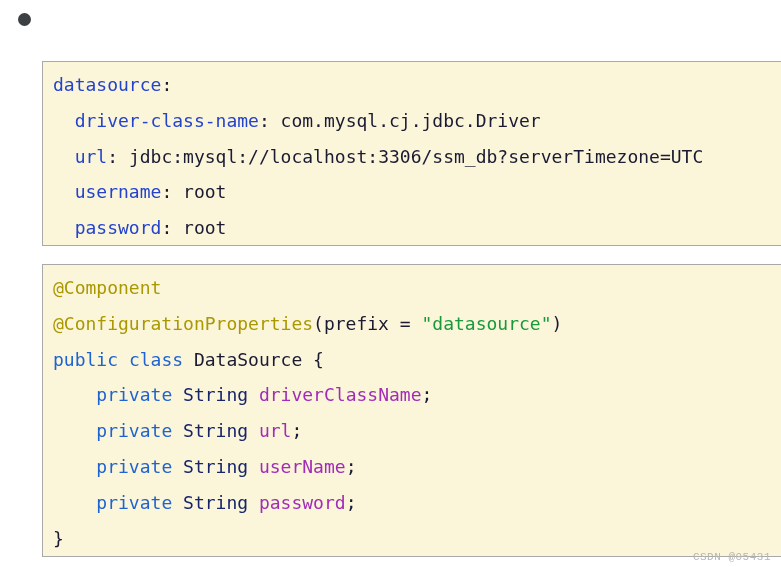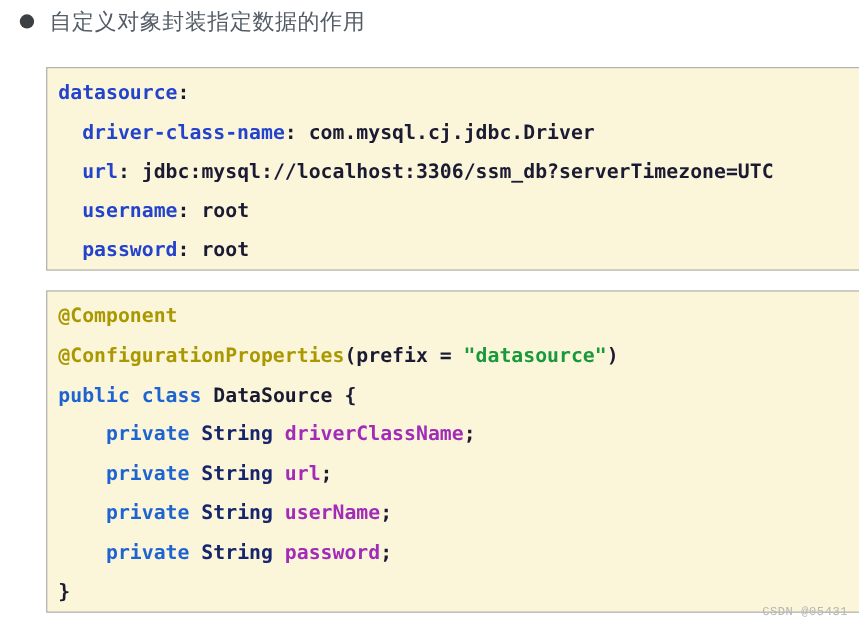--- a/index.html
+++ b/index.html
@@ -30,34 +30,33 @@
     box-sizing: border-box;
     font-family: "DejaVu Sans Mono", "Liberation Mono", monospace;
     font-size: 18px;
     line-height: 35.8px;
     white-space: pre;
     padding: 5px 0 0 10px;
     overflow: hidden;
   }
   #yaml-code { top: 61px; height: 185px; }
   #java-code { top: 264px; height: 293px; }
-  .code-line { height: 35.8px; font-weight: bold; }
+  .code-line { height: 35.8px; }
   .watermark {
     position: absolute; right: 10px; bottom: 3px;
     font-family: Liberation Mono, monospace;
     font-size: 11px; line-height: 14px;
     color: var(--c-watermark, #b5b5b3);
     letter-spacing: 0.5px;
   }
 </style>
 </head>
 <body style="background: rgb(255, 255, 255);">
 
 <div class="heading-row">
   <span class="bullet"></span>
-  <span class="page-title">自定义对象封装指定数据的作用</span>
 </div>
 
 <pre class="code-block" id="yaml-code"><div class="code-line"><span style="color: rgb(35, 67, 205);">datasource</span><span style="color: rgb(26, 26, 51);">:</span></div><div class="code-line"><span style="color: rgb(26, 26, 51);">  </span><span style="color: rgb(35, 67, 205);">driver-class-name</span><span style="color: rgb(26, 26, 51);">: </span><span style="color: rgb(26, 26, 51);">com.mysql.cj.jdbc.Driver</span></div><div class="code-line"><span style="color: rgb(26, 26, 51);">  </span><span style="color: rgb(35, 67, 205);">url</span><span style="color: rgb(26, 26, 51);">: </span><span style="color: rgb(26, 26, 51);">jdbc:mysql://localhost:3306/ssm_db?serverTimezone=UTC</span></div><div class="code-line"><span style="color: rgb(26, 26, 51);">  </span><span style="color: rgb(35, 67, 205);">username</span><span style="color: rgb(26, 26, 51);">: </span><span style="color: rgb(26, 26, 51);">root</span></div><div class="code-line"><span style="color: rgb(26, 26, 51);">  </span><span style="color: rgb(35, 67, 205);">password</span><span style="color: rgb(26, 26, 51);">: </span><span style="color: rgb(26, 26, 51);">root</span></div></pre>
 
 <pre class="code-block" id="java-code"><div class="code-line"><span style="color: rgb(170, 152, 0);">@Component</span></div><div class="code-line"><span style="color: rgb(170, 152, 0);">@ConfigurationProperties</span><span style="color: rgb(26, 26, 51);">(prefix = </span><span style="color: rgb(24, 154, 58);">"datasource"</span><span style="color: rgb(26, 26, 51);">)</span></div><div class="code-line"><span style="color: rgb(30, 99, 210);">public</span><span style="color: rgb(26, 26, 51);"> </span><span style="color: rgb(30, 99, 210);">class</span><span style="color: rgb(26, 26, 51);"> DataSource {</span></div><div class="code-line"><span style="color: rgb(26, 26, 51);">    </span><span style="color: rgb(30, 99, 210);">private</span><span style="color: rgb(26, 26, 51);"> </span><span style="color: rgb(22, 36, 107);">String</span><span style="color: rgb(26, 26, 51);"> </span><span style="color: rgb(162, 43, 183);">driverClassName</span><span style="color: rgb(26, 26, 51);">;</span></div><div class="code-line"><span style="color: rgb(26, 26, 51);">    </span><span style="color: rgb(30, 99, 210);">private</span><span style="color: rgb(26, 26, 51);"> </span><span style="color: rgb(22, 36, 107);">String</span><span style="color: rgb(26, 26, 51);"> </span><span style="color: rgb(162, 43, 183);">url</span><span style="color: rgb(26, 26, 51);">;</span></div><div class="code-line"><span style="color: rgb(26, 26, 51);">    </span><span style="color: rgb(30, 99, 210);">private</span><span style="color: rgb(26, 26, 51);"> </span><span style="color: rgb(22, 36, 107);">String</span><span style="color: rgb(26, 26, 51);"> </span><span style="color: rgb(162, 43, 183);">userName</span><span style="color: rgb(26, 26, 51);">;</span></div><div class="code-line"><span style="color: rgb(26, 26, 51);">    </span><span style="color: rgb(30, 99, 210);">private</span><span style="color: rgb(26, 26, 51);"> </span><span style="color: rgb(22, 36, 107);">String</span><span style="color: rgb(26, 26, 51);"> </span><span style="color: rgb(162, 43, 183);">password</span><span style="color: rgb(26, 26, 51);">;</span></div><div class="code-line"><span style="color: rgb(26, 26, 51);">}</span></div></pre>
 
 <span class="watermark">CSDN @05431</span>
 
 </body></html>

